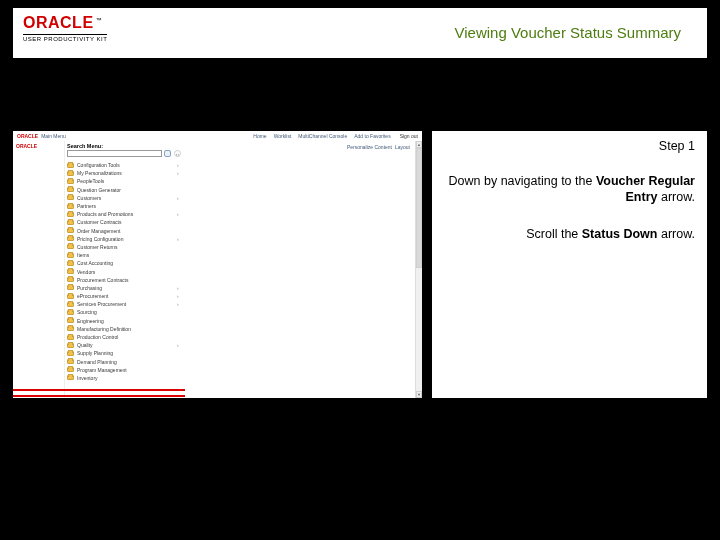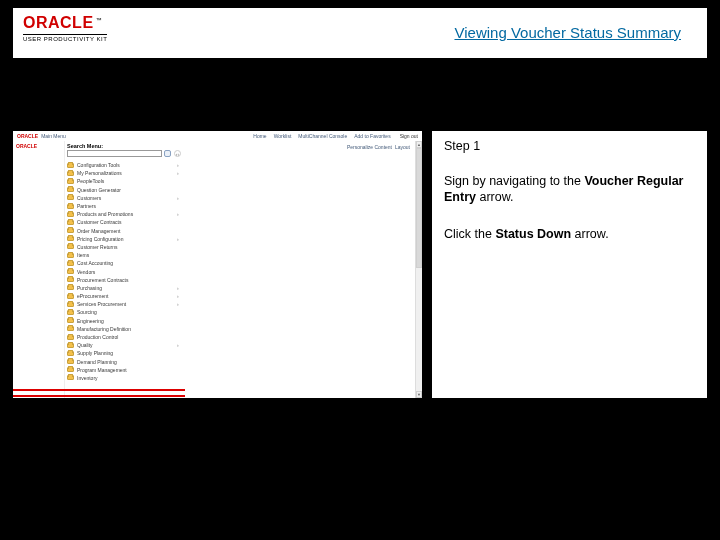--- a/index.html
+++ b/index.html
@@ -53,24 +53,23 @@
   }
   .logo-tm {
     font-size: 6px;
     color: #000;
     vertical-align: super;
     margin-left: 2px;
   }
   .doc-title {
     margin-left: auto;
     font-size: 15px;
-    color: #0369a1;
+    color: #4d7c0f;
     padding-top: 12px;
     padding-right: 16px;
-    text-decoration: underline;
   }
 
   
   .screenshot {
     left: 13px;
     top: 131px;
     width: 409px;
     height: 267px;
     padding: 0;
     overflow: hidden;
@@ -244,20 +243,21 @@
 
   
   .step-panel {
     left: 432px;
     top: 131px;
     width: 275px;
     height: 267px;
     padding: 8px 12px;
     font-size: 12.5px;
     color: #000;
+    text-align: right;
   }
   .step-header { margin-bottom: 20px; }
   .step-para { margin-bottom: 20px; line-height: 1.3; }
 </style>
 </head>
 <body>
 
 <div class="white-panel header">
   <div class="logo-block">
     <div class="logo-oracle">
@@ -445,18 +445,18 @@
         </div>
       <div class="sb-btn">▼</div>
     </div>
     <div class="ss-highlight"></div>
   </div>
 </div>
 
 <div class="white-panel step-panel">
   <div class="step-header">Step 1</div>
   <div class="step-para">
-    <span>Sign by navigating to the </span><b>Voucher Regular Entry</b><span> arrow.</span>
+    <span>Down by navigating to the </span><b>Voucher Regular Entry</b><span> arrow.</span>
   </div>
   <div class="step-para">
-    <span>Click the </span><b>Status Down</b><span> arrow.</span>
+    <span>Scroll the </span><b>Status Down</b><span> arrow.</span>
   </div>
 </div>
 
 </body></html>

